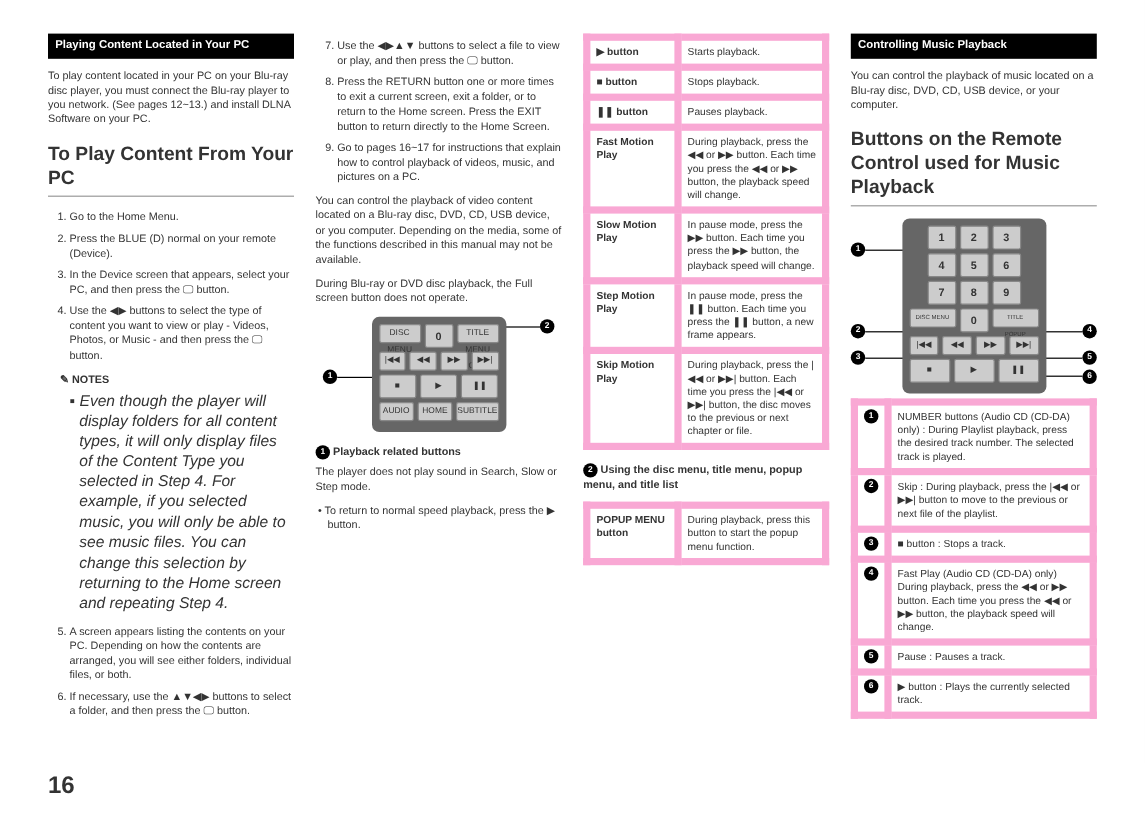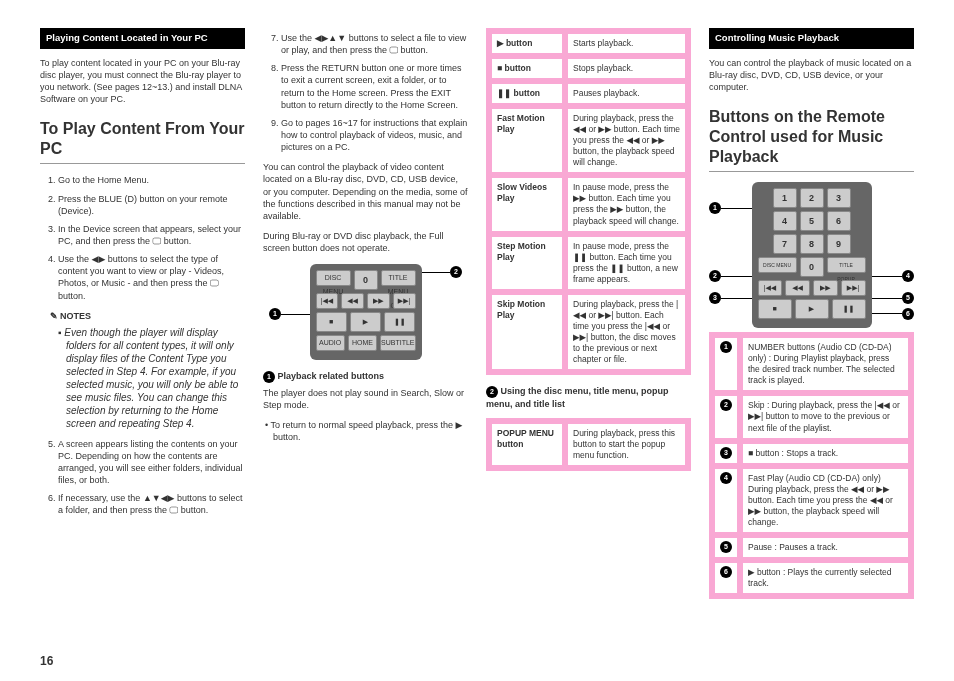--- a/index.html
+++ b/index.html
@@ -5,58 +5,58 @@
 body{margin:0;background:#f5f5f5;font-family:Arial,Helvetica,sans-serif;font-size:9px;line-height:1.35;color:#333}
 .page{width:954px;height:681px;background:#fff;position:relative;padding:28px 40px 0 40px;box-sizing:border-box}
 .cols{display:flex;gap:18px}
 .col{flex:1;min-width:0}
 .blackbox{background:#000;color:#fff;font-weight:bold;padding:4px 6px;margin-bottom:8px;font-size:9.5px}
 p{margin:0 0 8px 0}
 .h2{font-weight:bold;font-size:16px;border-bottom:1px solid #999;padding-bottom:4px;margin:14px 0 10px 0;line-height:1.25}
 ol{margin:4px 0 8px 0;padding-left:18px}
 ol li{margin-bottom:6px}
 .notes-lbl{font-weight:bold;margin:6px 0 4px 10px;font-size:9px}
-.note-item{margin:0 0 8px 18px;font-style:italic;font-size:10px;line-height:1.3;text-indent:-8px;padding-left:8px}
+.note-item{margin:0 0 8px 18px;font-style:italic;font-size:13px;line-height:1.3;text-indent:-8px;padding-left:8px}
 .sub-lbl{font-weight:bold;margin:10px 0 4px 0}
 .blt{margin:0 0 6px 0;padding-left:10px;text-indent:-8px}
 .tbl{width:100%;border-collapse:collapse;font-size:8.5px;margin-bottom:10px}
 .tbl td{border:6px solid #f9a8d4;padding:4px 5px;vertical-align:top;line-height:1.3}
 .tbl td:first-child{font-weight:bold;width:60px}
 .sec-title{font-weight:bold;margin:6px 0 8px 0}
 .cd{display:inline-block;width:14px;height:14px;border-radius:50%;background:#000;color:#fff;text-align:center;line-height:14px;font-size:8px;font-weight:bold;vertical-align:middle}
 .cd.sm{width:12px;height:12px;line-height:12px;font-size:7px}
 .remote{background:#666;border-radius:6px;padding:6px;margin:8px auto;width:100px;position:relative}
 .remote.big{width:108px}
 .btnrow{display:flex;gap:3px;justify-content:center;margin-bottom:3px}
 .rbtn{background:#ccc;border:1px solid #888;border-radius:2px;height:14px;flex:1;font-size:7px;text-align:center;line-height:14px}
 .rbtn.sq{width:22px;height:18px;flex:none;font-weight:bold;font-size:9px;line-height:18px}
 .rbtn.md{height:18px;line-height:18px}
 .remote-wrap{position:relative;margin:10px 0}
 .callout{position:absolute;font-size:8px}
 .callout .cd{vertical-align:middle}
 .line-h{position:absolute;height:1px;background:#000}
 .note-sym::before{content:"✎ "}
-.pgnum{position:absolute;bottom:12px;left:40px;font-weight:bold;font-size:12px}
+.pgnum{position:absolute;bottom:12px;left:40px;font-weight:bold;font-size:20px}
 .mus-tbl td:first-child{width:16px;text-align:center;padding:3px}
 .mus-tbl td:first-child .cd{margin:0}
 .mus-tbl td{font-weight:normal}
 </style>
 </head>
 <body>
 
 <div class="page">
 <div class="cols">
 
 <div class="col">
   <div class="blackbox">Playing Content Located in Your PC</div>
   <p>To play content located in your PC on your Blu-ray disc player, you must connect the Blu-ray player to you network. (See pages 12~13.) and install DLNA Software on your PC.</p>
   <div class="h2">To Play Content From Your PC</div>
   <ol>
     <li>Go to the Home Menu.</li>
-    <li>Press the BLUE (D) button on your remote (Device).</li>
+    <li>Press the BLUE (D) normal on your remote (Device).</li>
     <li>In the Device screen that appears, select your PC, and then press the 🖵 button.</li>
     <li>Use the ◀▶ buttons to select the type of content you want to view or play - Videos, Photos, or Music - and then press the 🖵 button.</li>
   </ol>
   <div class="notes-lbl note-sym">NOTES</div>
   <div class="note-item">▪ <span>Even though the player will display folders for all content types, it will only display files of the Content Type you selected in Step 4. For example, if you selected music, you will only be able to see music files. You can change this selection by returning to the Home screen and repeating Step 4.</span></div>
   <ol start="5">
     <li>A screen appears listing the contents on your PC. Depending on how the contents are arranged, you will see either folders, individual files, or both.</li>
     <li>If necessary, use the ▲▼◀▶ buttons to select a folder, and then press the 🖵 button.</li>
   </ol>
 </div>
@@ -119,21 +119,21 @@
     <tr>
               <td>❚❚ button</td>
               <td>Pauses playback.</td>
             </tr>
     <tr>
               <td>Fast Motion Play</td>
               <td>During playback, press the ◀◀ or ▶▶ button.
 Each time you press the ◀◀ or ▶▶ button, the playback speed will change.</td>
             </tr>
     <tr>
-              <td>Slow Videos Play</td>
+              <td>Slow Motion Play</td>
               <td>In pause mode, press the ▶▶ button.
 Each time you press the ▶▶ button, the playback speed will change.</td>
             </tr>
     <tr>
               <td>Step Motion Play</td>
               <td>In pause mode, press the ❚❚ button.
 Each time you press the ❚❚ button, a new frame appears.</td>
             </tr>
     <tr>
               <td>Skip Motion Play</td>

